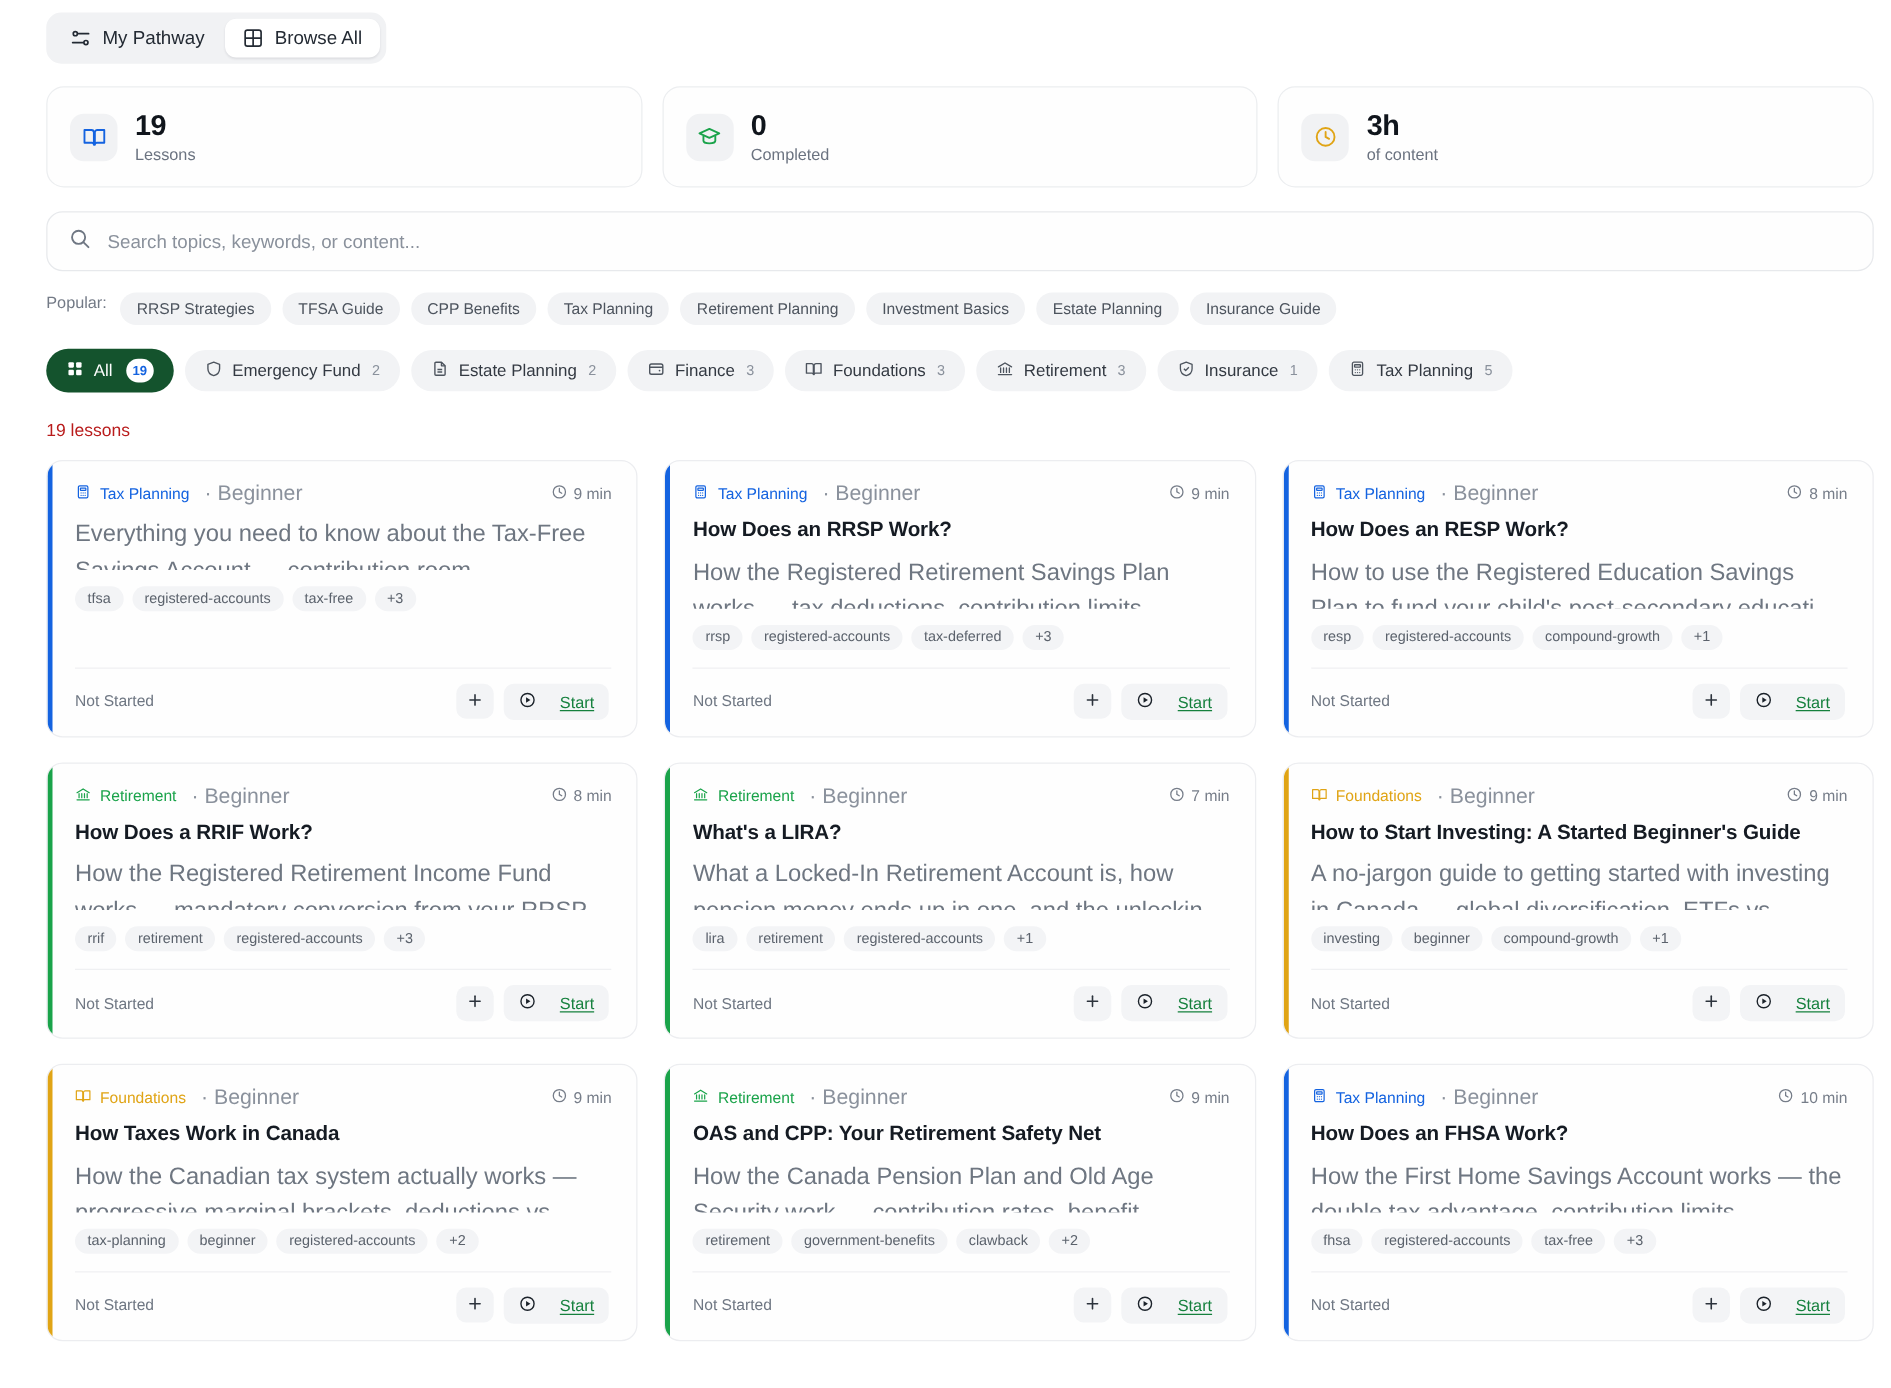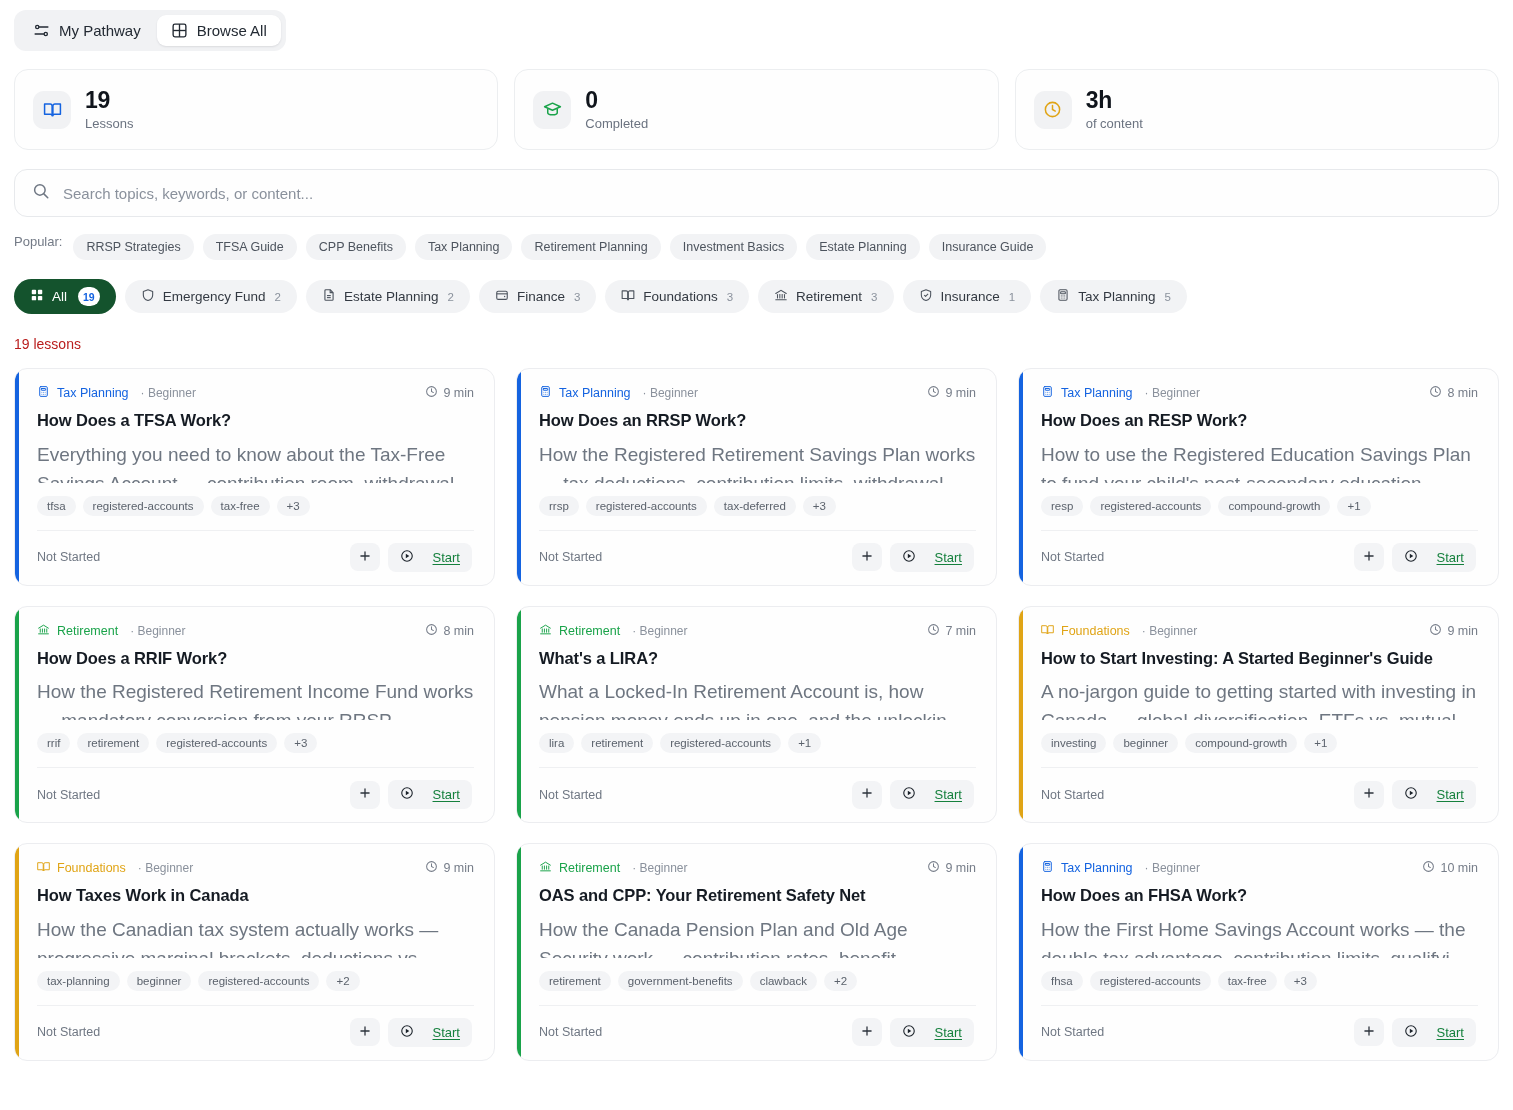--- a/index.html
+++ b/index.html
@@ -3,21 +3,21 @@
 <meta charset="utf-8">
 <style>
   * { box-sizing: border-box; margin: 0; padding: 0; }
   html, body {
     width: 1513px; height: 1110px;
     background: #ffffff;
     font-family: "Liberation Sans", sans-serif;
     color: #1e242c;
     overflow: hidden;
   }
-  .page { width: 1513px; height: 896px; position: relative; }
+  .page { width: 1513px; height: 896px; position: relative; padding-left: 23px; }
 
   
   .tabbar { padding: 10px 14px 0 14px; }
   .tab-group {
     display: inline-flex; align-items: center;
     background: #f1f2f4; border-radius: 12px; padding: 5px;
     gap: 2px;
   }
   .tab {
     display: inline-flex; align-items: center; gap: 9px;
@@ -109,21 +109,21 @@
     display: flex; flex-direction: column; min-height: 211px;
   }
   .card .rail {
     position: absolute; left: 0; top: 0; bottom: 0; width: 4px;
   }
   .card-top {
     display: flex; align-items: center; justify-content: space-between;
     margin-bottom: 9px;
   }
   .cat { display: inline-flex; align-items: center; gap: 7px; font-size: 12.5px; font-weight: 500; }
-  .lvl { color: #8a919c; font-size: 12px; font-weight: 400; margin-left: 5px; }
+  .lvl { color: #8a919c; font-size: 17px; font-weight: 400; margin-left: 5px; }
   .dur { display: inline-flex; align-items: center; gap: 5px; font-size: 12.5px; color: #767d89; }
   .c-title {
     font-size: 16.5px; font-weight: 700; color: #151b23;
     letter-spacing: -.1px; line-height: 1.25; margin-bottom: 10px;
   }
   .c-desc {
     font-size: 19px; line-height: 1.52; color: #6e7681;
     display: -webkit-box; -webkit-line-clamp: 2; -webkit-box-orient: vertical;
     overflow: hidden; margin-bottom: 13px; max-height: 42px;
   }
@@ -371,21 +371,20 @@
             <span class="lvl">· Beginner</span>
           </div>
           <div class="dur">
             <span><svg width="13" height="13" viewBox="0 0 24 24" fill="none" stroke="#767d89" stroke-width="1.9" stroke-linecap="round">
                 <circle cx="12" cy="12" r="9"></circle>
                 <polyline points="12 7 12 12 15.5 14"></polyline>
               </svg></span>
             <span>9 min</span>
           </div>
         </div>
-        <div class="c-title">How Does a TFSA Work?</div>
         <div class="c-desc">Everything you need to know about the Tax-Free Savings Account — contribution room, withdrawals, investment options, and why th…</div>
         <div class="tags">
           <span class="tag">tfsa</span>
           <span class="tag">registered-accounts</span>
           <span class="tag">tax-free</span>
           <span class="tag">+3</span>
         </div>
         <div class="c-foot">
           <span class="status">Not Started</span>
           <span class="acts">

